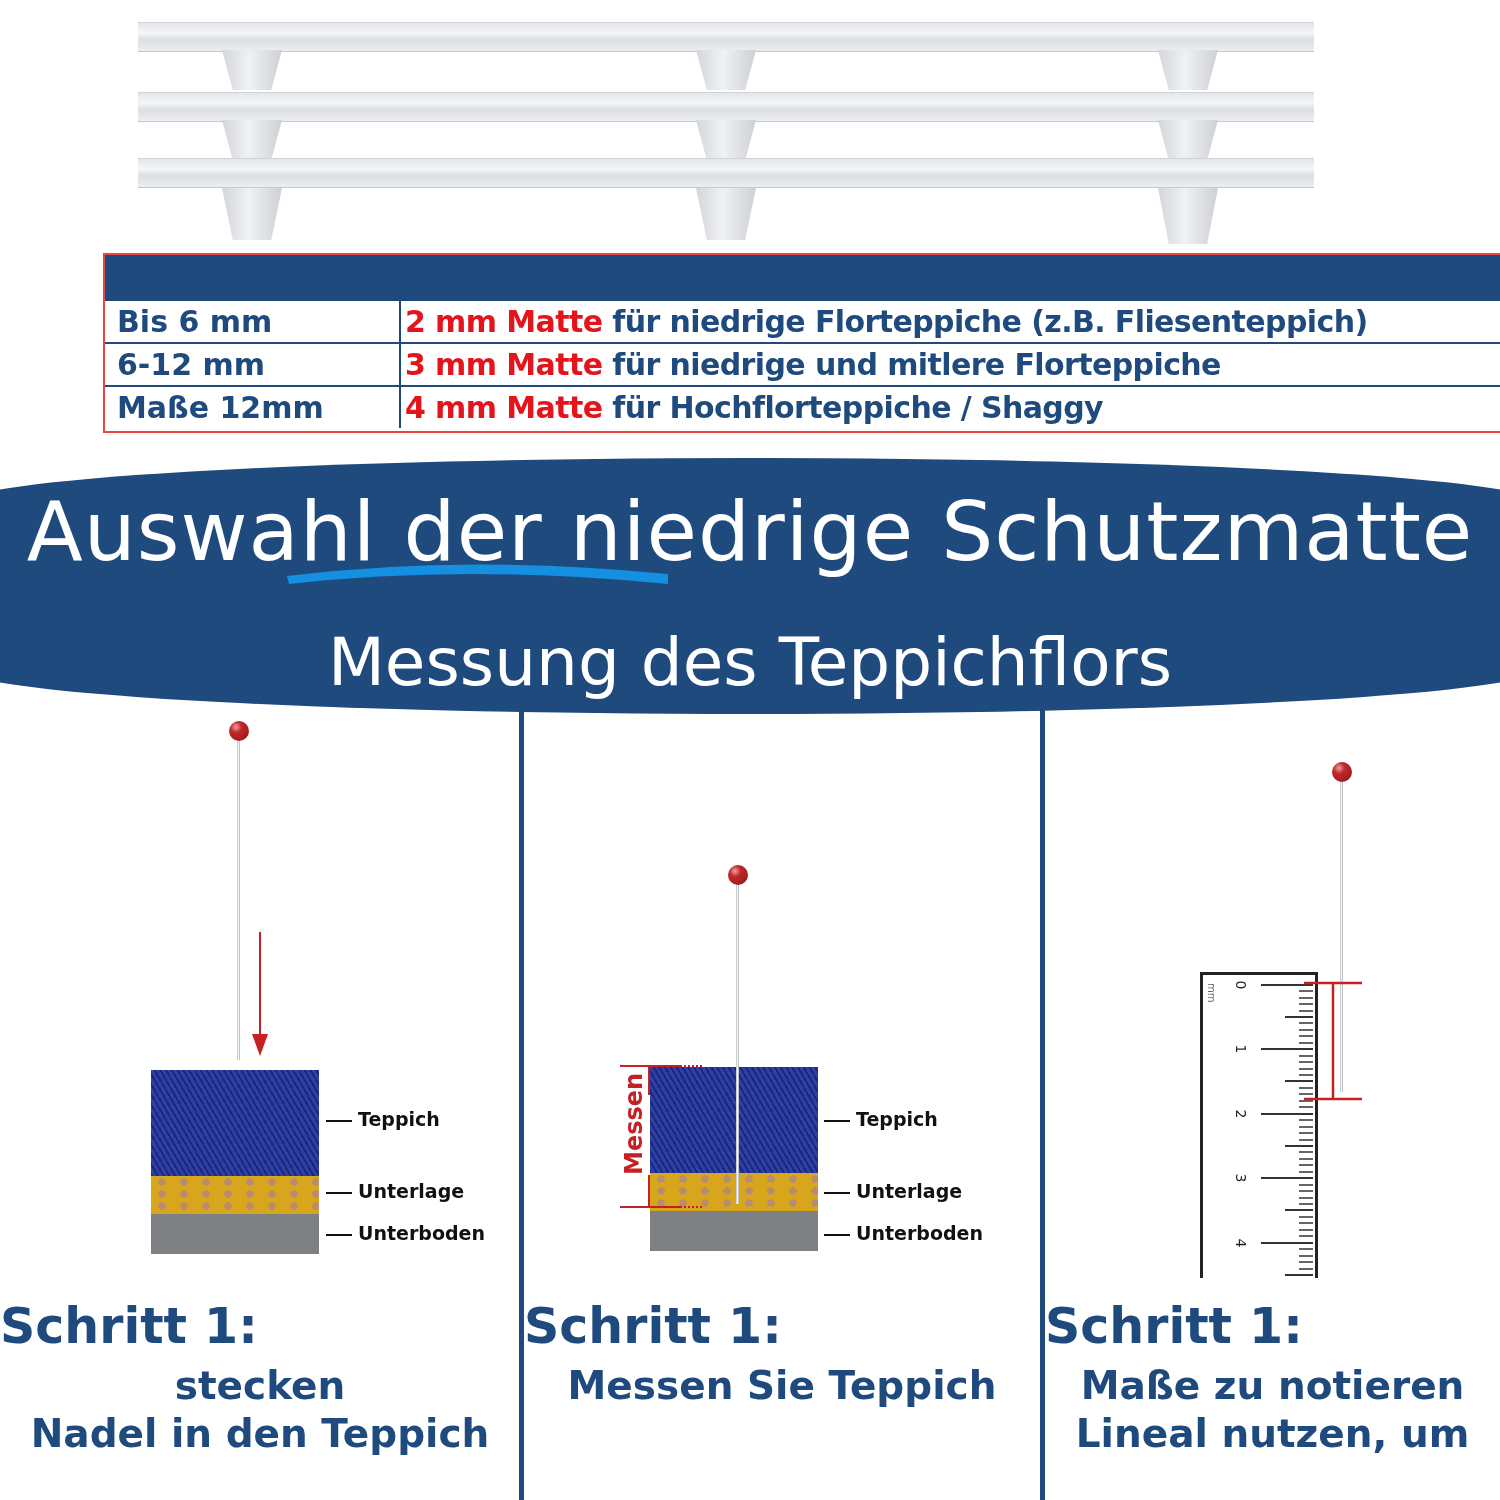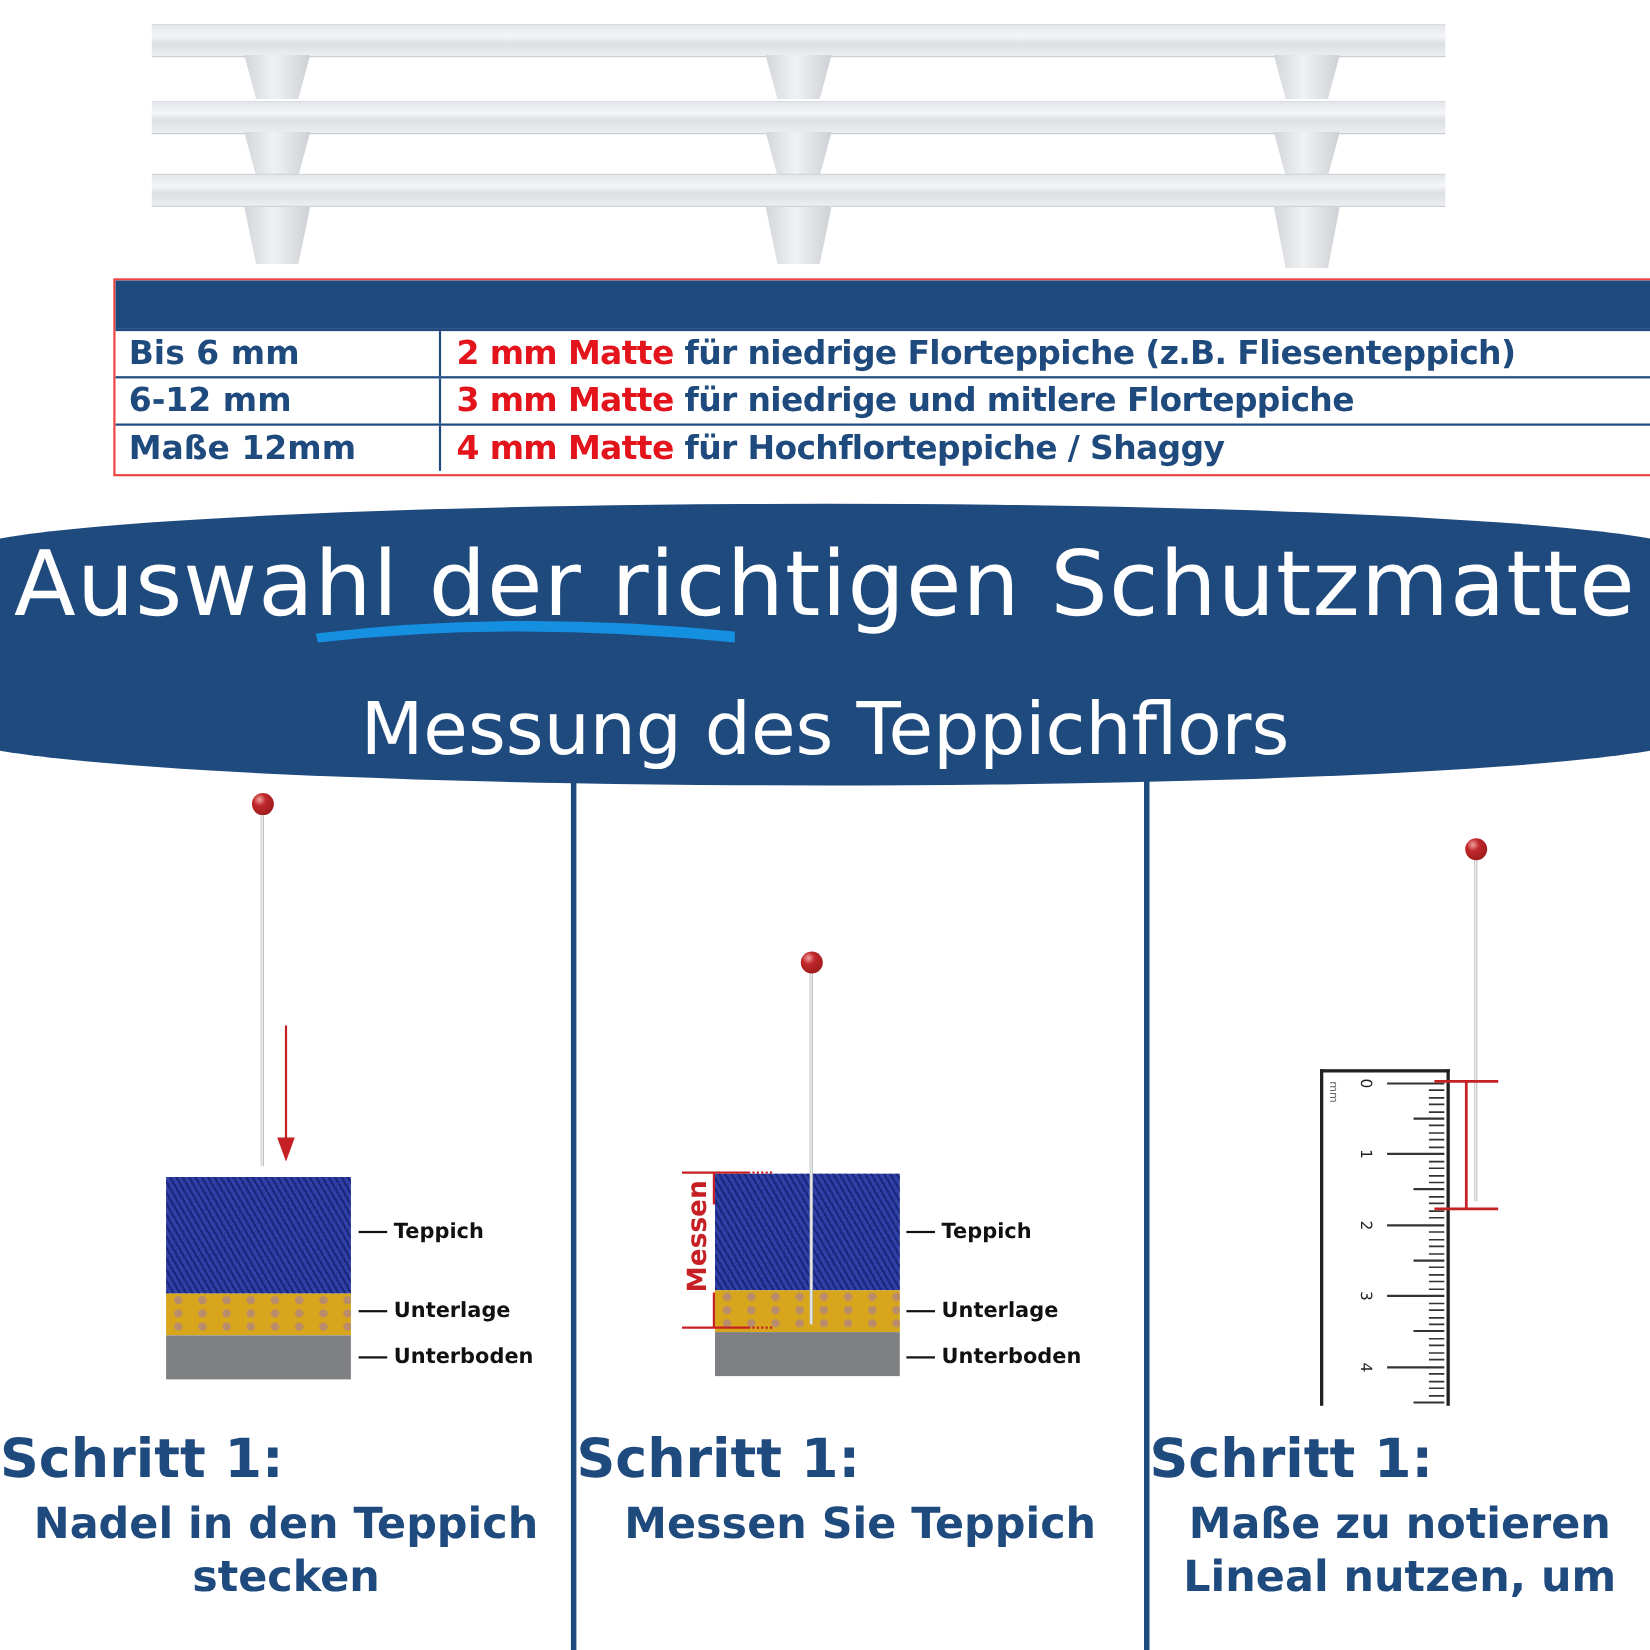--- a/index.html
+++ b/index.html
@@ -14,21 +14,21 @@
   .foot { position: absolute; width: 60px; height: 40px;
     background: linear-gradient(90deg, #d3d6da, #f0f1f3 45%, #cdd0d4);
     clip-path: polygon(0 0, 100% 0, 82% 100%, 18% 100%); }
 
   
   .spec-table { position: absolute; left: 103px; top: 253px; width: 1428px; height: 180px;
     border: 2px solid #ef4444; background: #fff; }
   .spec-head { height: 44px; background: #1f4a7e; }
   .spec-row { display: flex; height: 43px; border-top: 2px solid #1f4a7e; align-items: center; }
   .spec-row .c1 { width: 296px; padding-left: 12px; font-size: 30px; font-weight: bold; color: #1f4a7e; border-right: 2px solid #1f4a7e; height: 100%; display: flex; align-items: center; white-space: nowrap; }
-  .spec-row .c2 { padding-left: 14px; font-size: 30px; font-weight: bold; white-space: nowrap; letter-spacing: -0.6px; }
+  .spec-row .c2 { padding-left: 4px; font-size: 30px; font-weight: bold; white-space: nowrap; letter-spacing: -0.6px; }
   .red { color: #e3141b; }
   .blue { color: #1f4a7e; }
 
   
   .banner { position: absolute; left: -40px; top: 458px; width: 1580px; height: 256px;
     background: #1f4a7e; border-radius: 50% / 18%; }
   .title { position: absolute; left: 0; width: 1500px; top: 484px; text-align: center;
     color: #fff; font-size: 82px; font-weight: normal; letter-spacing: 1px; white-space: nowrap; }
   .subtitle { position: absolute; left: 0; width: 1500px; top: 624px; text-align: center;
     color: #fff; font-size: 66px; white-space: nowrap; }
@@ -89,21 +89,21 @@
   <div class="spec-row">
     <div class="c1">Maße 12mm</div>
     <div class="c2"><span class="red">4 mm Matte</span><span class="blue"> für Hochflorteppiche / Shaggy</span></div>
   </div>
 </div>
 
 <div class="banner"></div>
 <svg class="swoosh" viewBox="0 0 385 28">
   <path d="M2 18 Q 180 -4 383 16 L 383 26 Q 180 6 4 26 Z" fill="#1590e0"></path>
 </svg>
-<div class="title">Auswahl der richtigen Schutzmatte</div>
+<div class="title">Auswahl der niedrige Schutzmatte</div>
 <div class="subtitle">Messung des Teppichflors</div>
 
 <div class="divider" style="left:519px"></div>
 <div class="divider" style="left:1040px"></div>
 
 <div>
   <div class="pin-shaft" style="left:237px;top:740px;height:320px"></div>
   <div class="pin-head" style="left:229px;top:721px"></div>
   <svg style="position:absolute;left:250px;top:932px" width="20" height="124" viewBox="0 0 20 124">
     <line x1="10" y1="0" x2="10" y2="105" stroke="#c62024" stroke-width="2"></line>
@@ -112,22 +112,22 @@
   <div class="layers" style="left:151px;top:1070px">
     <div class="l-carpet"></div>
     <div class="l-pad"></div>
     <div class="l-floor"></div>
   </div>
   <div class="lbl" style="left:326px;top:1108px">Teppich</div>
   <div class="lbl" style="left:326px;top:1180px">Unterlage</div>
   <div class="lbl" style="left:326px;top:1222px">Unterboden</div>
   <div class="step-title" style="left:0;width:520px;top:1298px">Schritt 1:</div>
   <div class="step-desc" style="left:0;width:520px;top:1362px">
+    <div>stecken</div>
     <div>Nadel in den Teppich</div>
-    <div>stecken</div>
   </div>
 </div>
 
 <div>
   <div class="layers" style="left:650px;top:1067px">
     <div class="l-carpet"></div>
     <div class="l-pad"></div>
     <div class="l-floor"></div>
   </div>
   <div class="pin-shaft" style="left:736px;top:882px;height:322px"></div>

